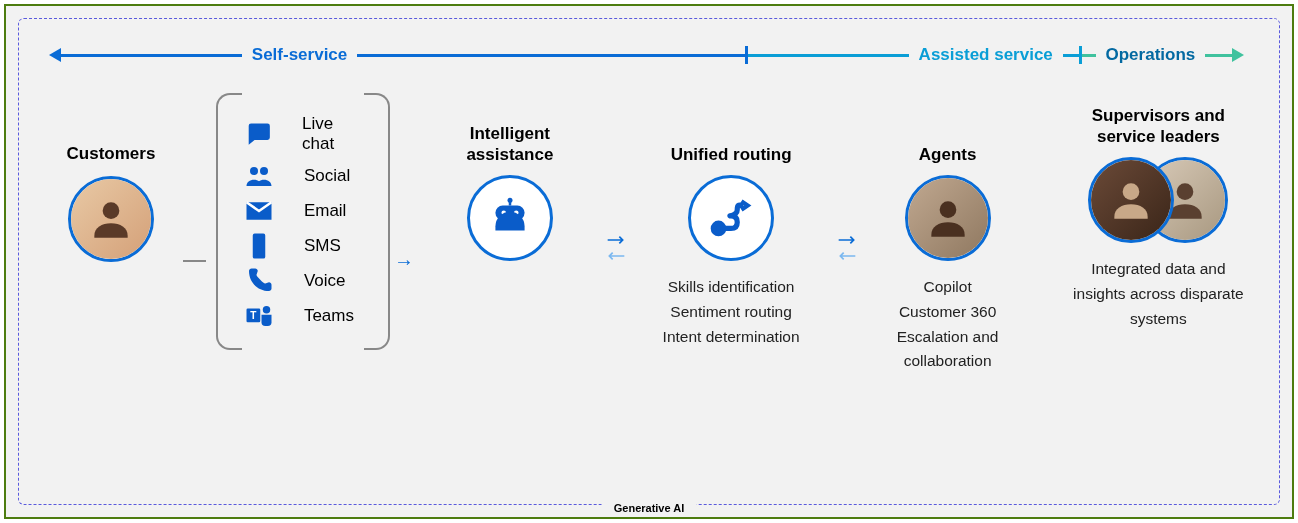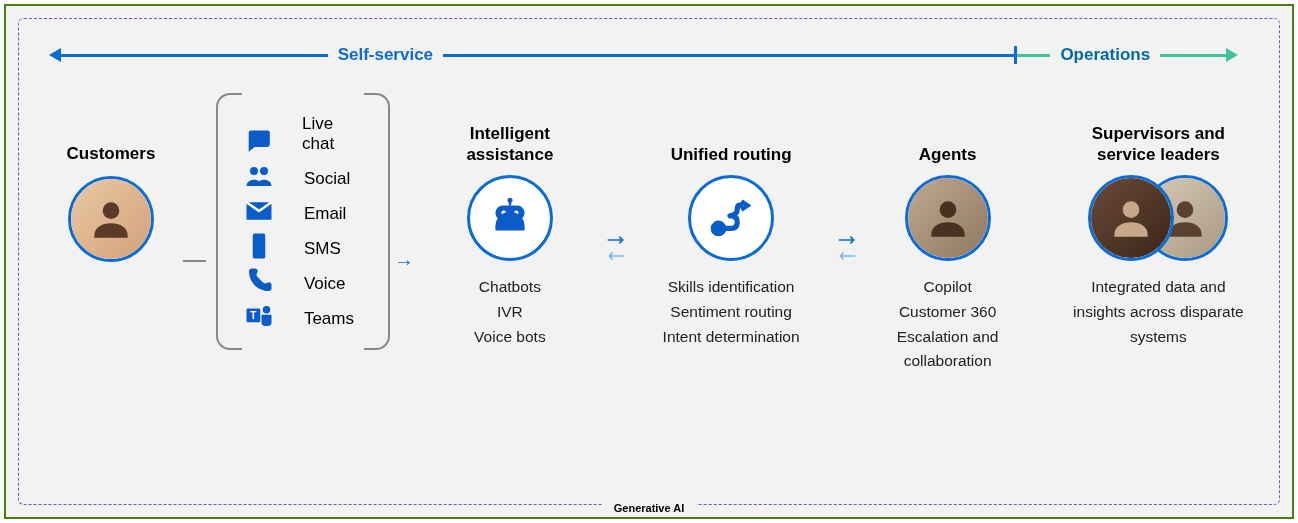--- a/index.html
+++ b/index.html
@@ -129,21 +129,21 @@
   position: absolute;
   top: 0;
   bottom: 0;
   width: 24px;
   border: 2px solid #888;
 }
 .channels-col::before { left: 0; border-right: none; border-radius: 14px 0 0 14px; }
 .channels-col::after { right: -6px; border-left: none; border-radius: 0 14px 14px 0; }
 .channel-item {
   display: flex;
-  align-items: flex-end;
+  align-items: center;
   gap: 30px;
   margin: 9px 0;
   font-size: 17px;
   color: #000;
 }
 .channel-icon {
   width: 30px;
   height: 26px;
   display: flex;
   align-items: center;
@@ -210,20 +210,26 @@
   <div class="dashed-box">
 
     <div class="timeline">
       <div class="segment seg1">
         <div class="arrow-left"></div>
         <div class="line" style="flex:1.4"></div>
         <div class="label">Self-service</div>
         <div class="line" style="flex:3"></div>
         <div class="tick"></div>
       </div>
+      <div class="segment seg2">
+        <div class="line" style="flex:3"></div>
+        <div class="label">Assisted service</div>
+        <div class="line" style="flex:0.3"></div>
+        <div class="tick"></div>
+      </div>
       <div class="segment seg3">
         <div class="line" style="flex:0.3"></div>
         <div class="label">Operations</div>
         <div class="line" style="flex:0.6"></div>
         <div class="arrow-right"></div>
       </div>
     </div>
 
     <div class="content-row">
 
@@ -305,25 +311,20 @@
         <div class="circle-icon">
           <svg viewBox="0 0 24 24" fill="#0a5cc9">
               <circle cx="12" cy="3.5" r="1.2"></circle>
               <rect x="11.4" y="4" width="1.2" height="2"></rect>
               <rect x="5" y="6" width="14" height="7" rx="3.5"></rect>
               <circle cx="9" cy="9.5" r="1.1" fill="#fff"></circle>
               <circle cx="15" cy="9.5" r="1.1" fill="#fff"></circle>
               <path d="M5 16a7 7 0 0114 0v2H5z"></path>
             </svg>
         </div>
-        <div class="col-items">
-          <div>Chatbots</div>
-          <div>IVR</div>
-          <div>Voice bots</div>
-        </div>
       </div>
 
       <div class="bi-arrow">
         <svg viewBox="0 0 24 12">
             <path d="M2 6h18M16 2l4 4-4 4" stroke="#0a6cd6" stroke-width="2" fill="none"></path>
           </svg>
         <svg viewBox="0 0 24 12">
             <path d="M22 6H4M8 2L4 6l4 4" stroke="#7bb8f0" stroke-width="2" fill="none"></path>
           </svg>
       </div>
@@ -365,21 +366,21 @@
         </div>
         <div class="col-items">
           <div>Copilot</div>
           <div>Customer 360</div>
           <div>Escalation and collaboration</div>
         </div>
       </div>
 
       <div style="width:20px"></div>
 
-      <div class="col" style="width:190px;margin-top:28px">
+      <div class="col" style="width:190px;margin-top:10px">
         <div class="col-title">Supervisors and service leaders</div>
         <div class="sup-pair">
           <div class="circle-photo c1">
             <div class="photo-ph ph3">
               <svg viewBox="0 0 24 24" width="38" height="38" fill="#c8a888">
                   <circle cx="12" cy="8" r="4"></circle>
                   <path d="M4 20c0-4 3.6-6 8-6s8 2 8 6v1H4z"></path>
                 </svg>
             </div>
           </div>

